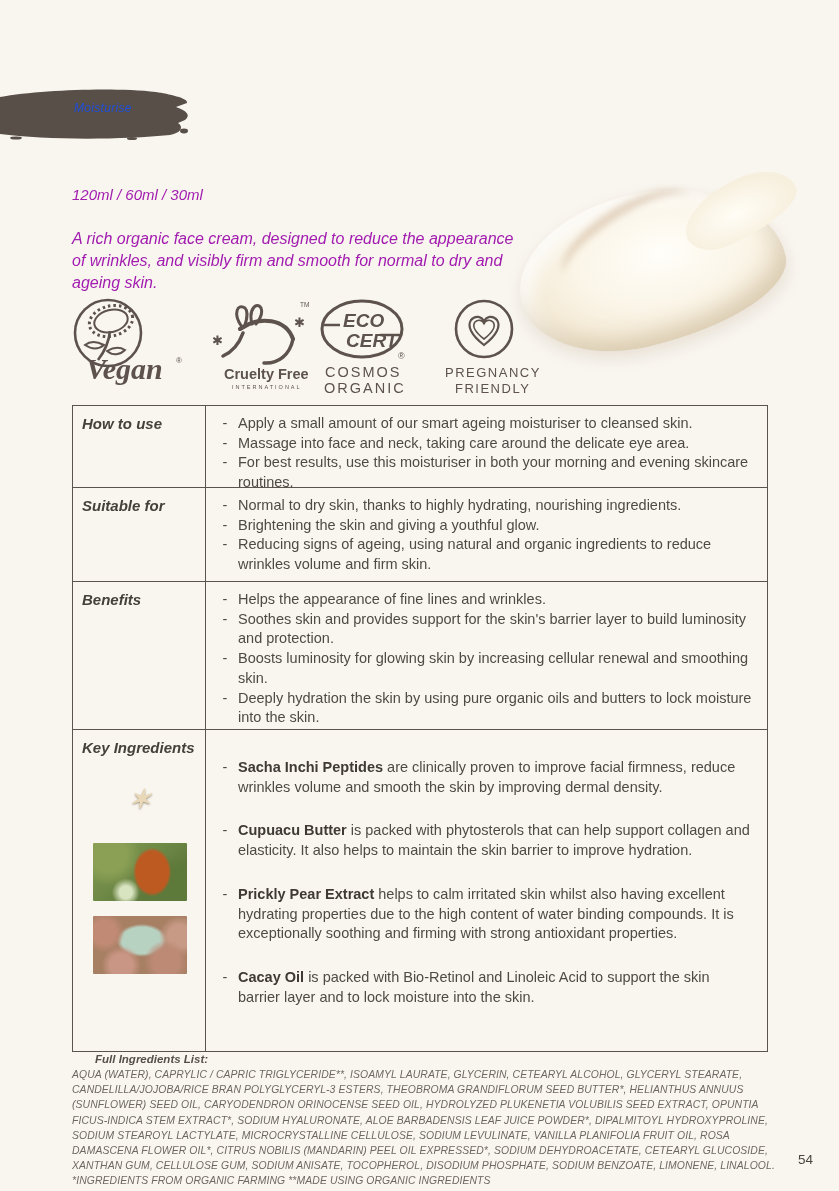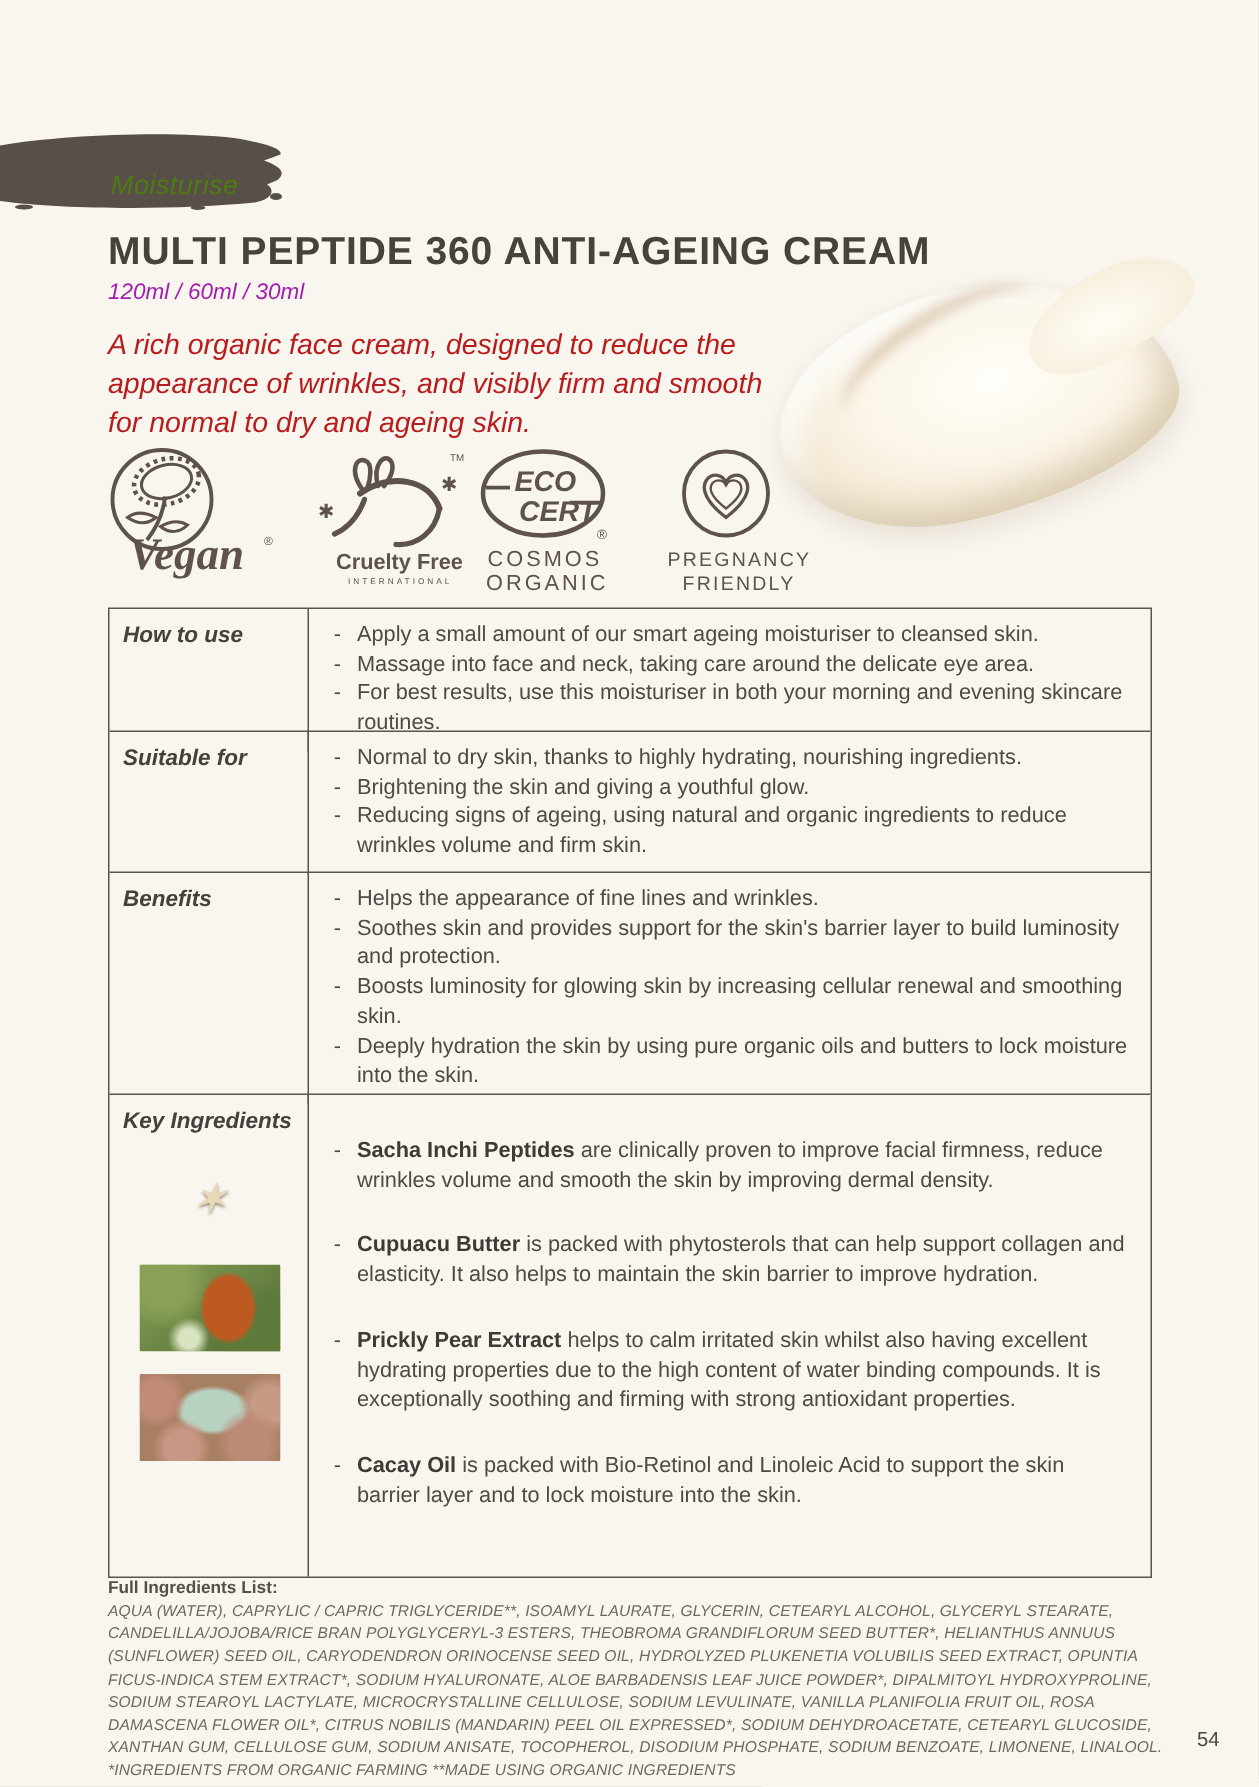--- a/index.html
+++ b/index.html
@@ -7,36 +7,36 @@
   body { font-family:"Liberation Sans", sans-serif; }
   .page {
     position:relative; width:839px; height:1191px; margin:0 auto;
     background:#f9f6f0; overflow:hidden; color:#4a443f;
   }
 
   
   .brush-wrap { position:absolute; left:0; top:87px; width:196px; height:54px; }
   .brush-wrap svg { position:absolute; left:0; top:0; }
   .brush-label {
-    position:absolute; left:74px; top:26px; color:#4d7c0f;
-    font-style:italic; font-size:18px; letter-spacing:.3px;
+    position:absolute; left:74px; top:14px; color:#1d4ed8;
+    font-style:italic; font-size:12px; letter-spacing:.3px;
   }
 
   
   .title {
     position:absolute; left:72px; top:152px; width:560px;
     font-size:26px; font-weight:700; letter-spacing:.6px; color:#48423c;
   }
   .sizes {
     position:absolute; left:72px; top:186px;
     font-size:15px; font-style:italic; color:#a21caf;
   }
   .description {
-    position:absolute; left:72px; top:218px; width:452px;
-    font-size:19px; font-style:italic; line-height:1.38; color:#b91c1c;
+    position:absolute; left:72px; top:228px; width:452px;
+    font-size:16px; font-style:italic; line-height:1.38; color:#a21caf;
   }
 
   
   .smear { position:absolute; left:505px; top:178px; width:310px; height:195px; }
   .smear .blob {
     position:absolute; left:12px; top:14px; width:268px; height:152px;
     border-radius:48% 52% 58% 42% / 52% 62% 38% 48%;
     transform:rotate(-13deg);
     background:radial-gradient(ellipse at 55% 42%, #fffef9 0%, #fbf5e8 42%, #f3e9d4 68%, #e9dcc1 90%, #e0d2b4 100%);
     box-shadow: inset -8px -12px 20px rgba(185,163,128,.38), inset 10px 12px 18px rgba(255,255,255,.85), 0 7px 16px rgba(185,170,145,.28);
@@ -110,40 +110,39 @@
       radial-gradient(circle at 12% 28%, #c08a74 0 13%, rgba(0,0,0,0) 22%),
       radial-gradient(circle at 30% 85%, #c99584 0 14%, rgba(0,0,0,0) 24%),
       radial-gradient(circle at 78% 80%, #bd8a76 0 15%, rgba(0,0,0,0) 26%),
       radial-gradient(circle at 92% 35%, #c79a86 0 12%, rgba(0,0,0,0) 22%),
       radial-gradient(ellipse 34px 22px at 52% 42%, #b8d2c2 0 60%, rgba(0,0,0,0) 75%),
       #a77f63;
   }
 
   
   .footer { position:absolute; left:72px; top:1053px; width:708px; }
-  .fi-heading { font-size:11.5px; font-weight:700; color:#55504a; margin-bottom:2px; }
+  .fi-heading { font-size:11.5px; font-weight:700; font-style:italic; color:#55504a; margin-bottom:2px;margin-left:23px; }
   .fi-list { font-size:10.4px; font-style:italic; line-height:1.46; color:#6e6862; letter-spacing:.1px; }
   .page-number { position:absolute; right:26px; bottom:24px; font-size:13.5px; color:#4b4540; }
 </style>
 </head>
 <body>
 
 <div class="page">
 
   <div class="brush-wrap">
     <svg width="196" height="54" viewBox="0 0 196 54">
       <path fill="#594f49" d="M0,10 C40,3 112,0 156,5 C168,7 189,11 187,16 L176,20 C187,24 191,28 185,33 L178,36 C184,40 181,46 170,48 C120,53 45,53 0,47 Z"></path>
       <ellipse cx="184" cy="44" rx="4" ry="2.4" fill="#594f49"></ellipse>
       <ellipse cx="16" cy="51" rx="6" ry="1.6" fill="#594f49"></ellipse>
       <ellipse cx="132" cy="51.5" rx="5" ry="1.5" fill="#594f49"></ellipse>
     </svg>
     <span class="brush-label">Moisturise</span>
   </div>
 
-  <h1 class="title">MULTI PEPTIDE 360 ANTI-AGEING CREAM</h1>
   <div class="sizes">120ml / 60ml / 30ml</div>
   <p class="description">A rich organic face cream, designed to reduce the appearance of wrinkles, and visibly firm and smooth for normal to dry and ageing skin.</p>
 
   <div class="smear">
     <div class="blob"></div>
     <div class="tip"></div>
     <div class="streak"></div>
   </div>
 
   <div class="badges">

